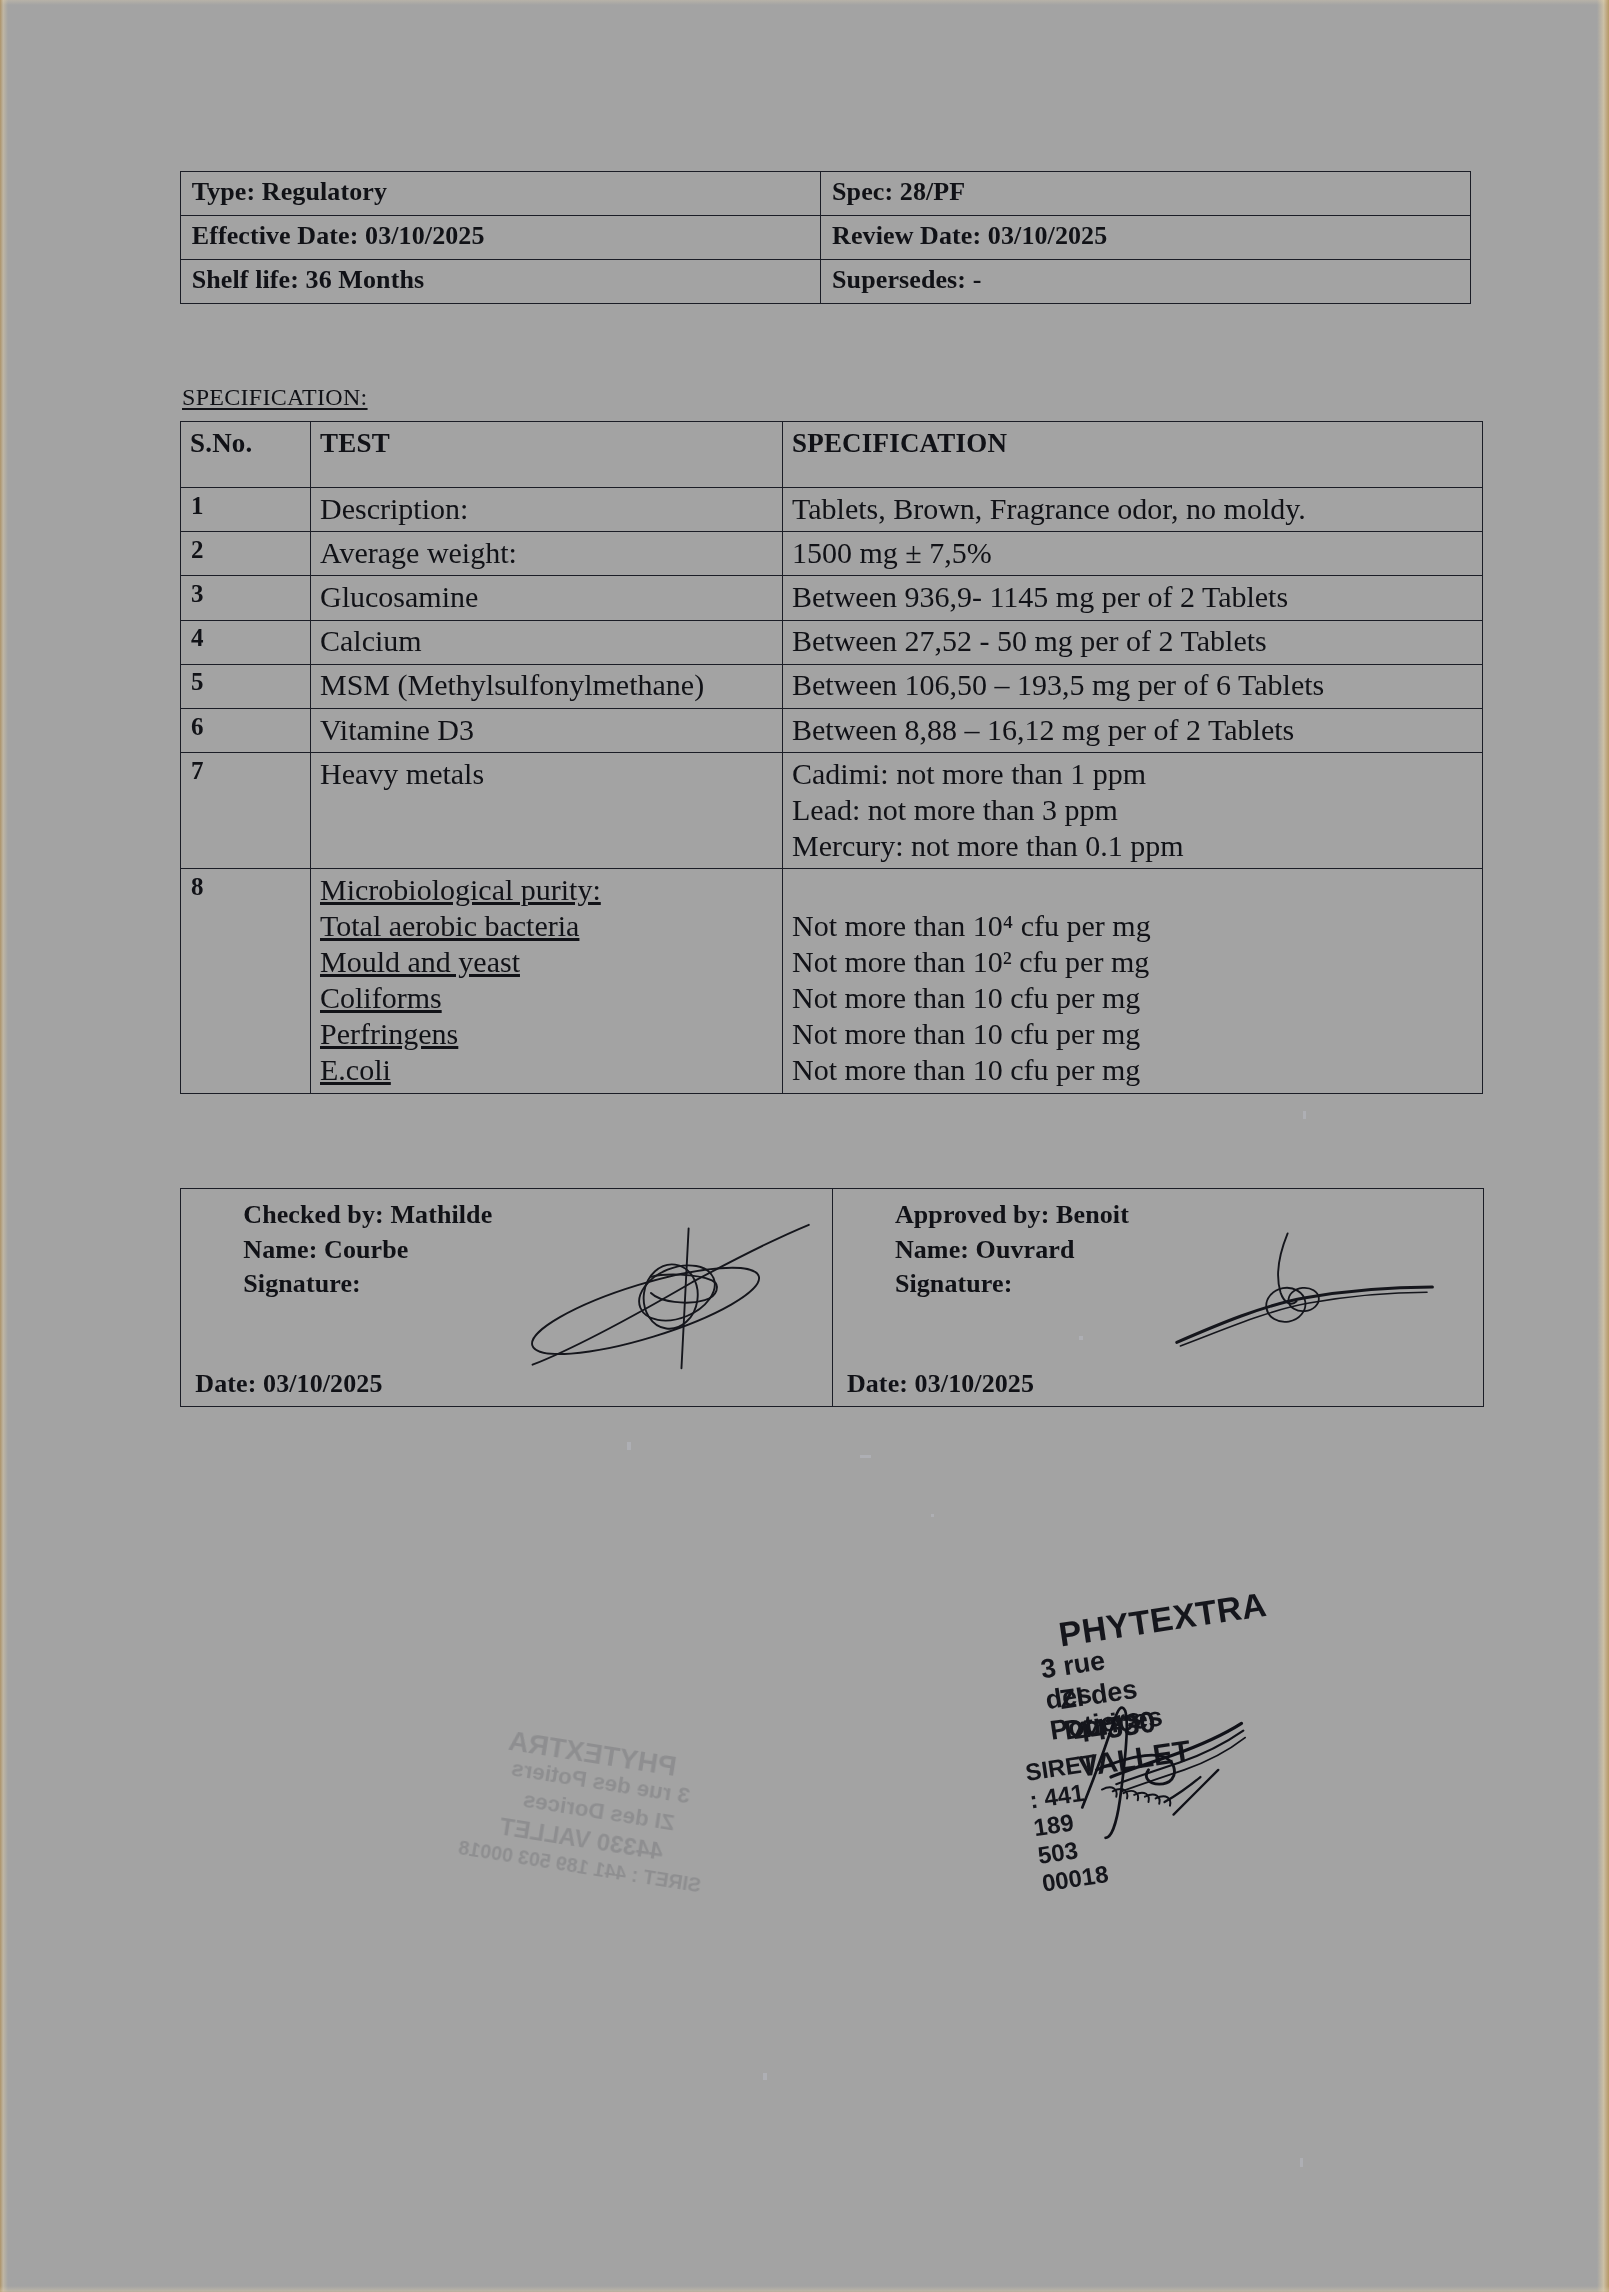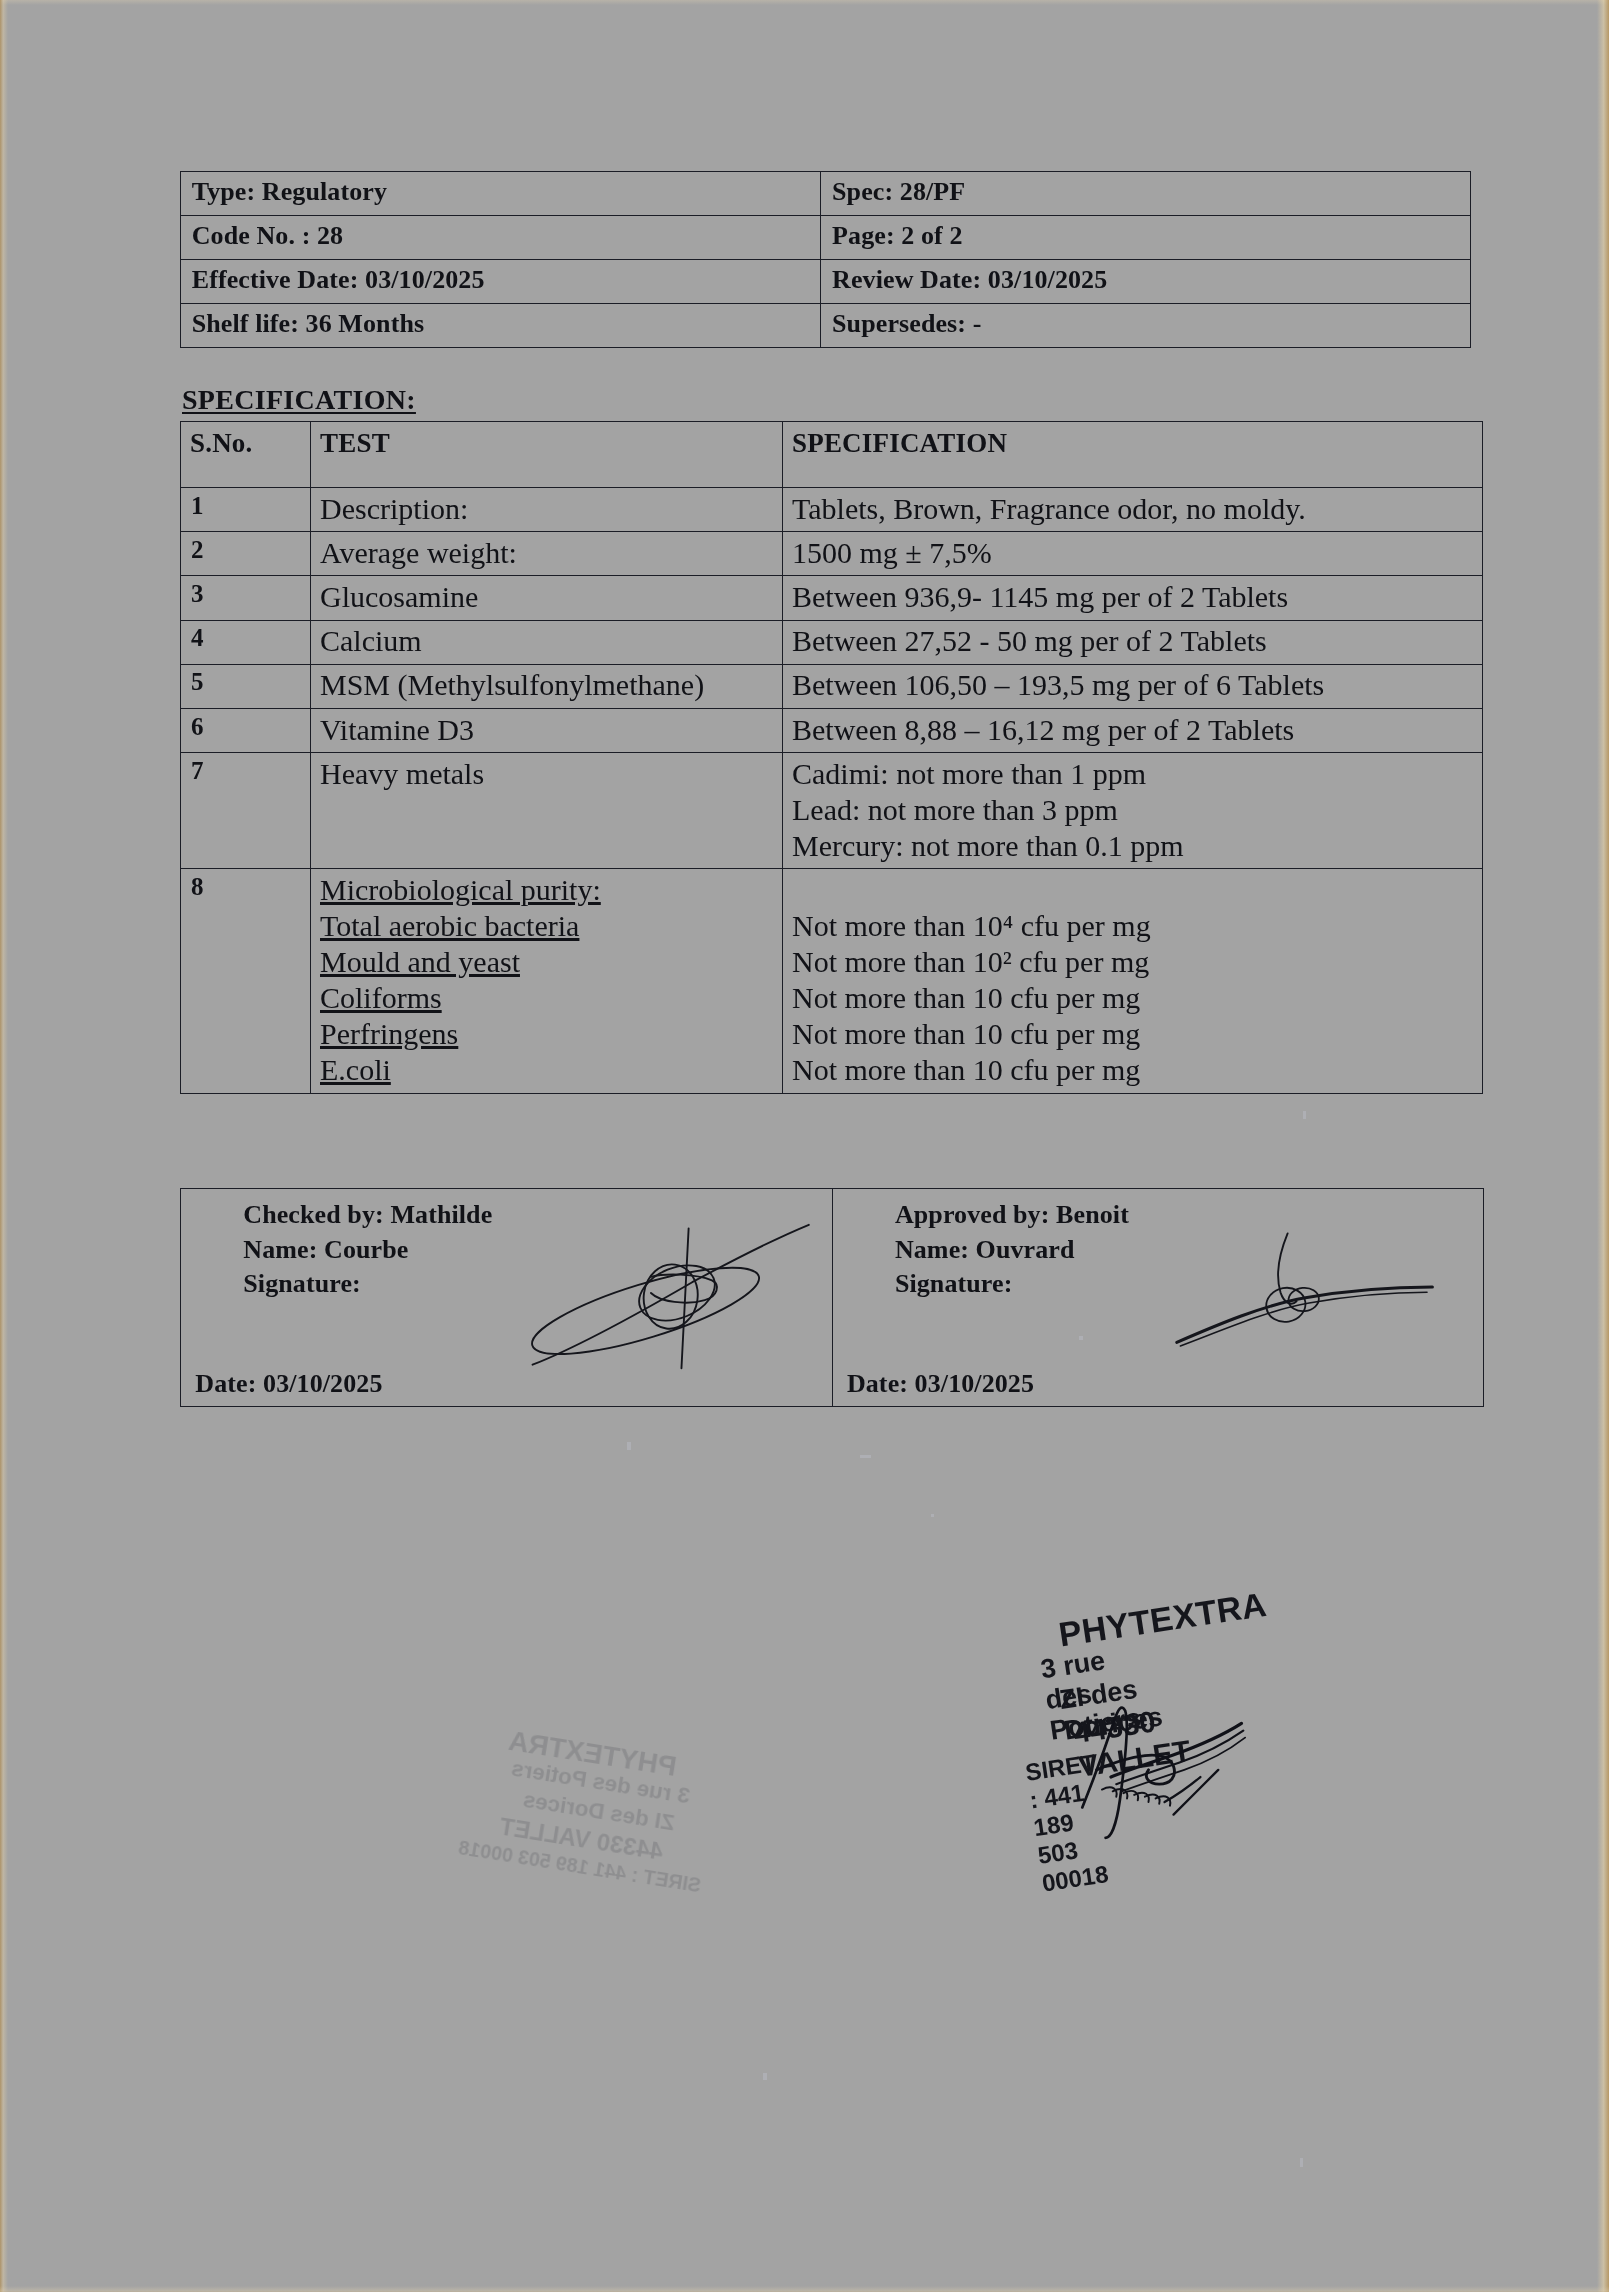--- a/index.html
+++ b/index.html
@@ -76,22 +76,22 @@
     letter-spacing: 0.1px;
   }
   .hcol-l { width: 618px; }
   .hcol-r { width: 627px; }
 
   
   .spec-title {
     position: absolute;
     left: 182px;
     top: 384px;
-    font-size: 28px;
-    font-weight: bold;
+    font-size: 24px;
+    font-weight: normal;
     letter-spacing: 0.3px;
     text-decoration: underline;
     text-underline-offset: 2.7px;
   }
 
   
   .spec-table {
     position: absolute;
     left: 180px;
     top: 421px;
@@ -227,24 +227,20 @@
   <div class="edge-right"></div>
   <div class="edge-bottom"></div>
 
   <div class="content">
 
     <table class="header-table">
       <tbody>
         <tr>
           <td class="hcol-l">Type: Regulatory</td>
           <td class="hcol-r">Spec: 28/PF</td>
-        </tr>
-        <tr>
-          <td class="hcol-l">Code No. : 28</td>
-          <td class="hcol-r">Page: 2 of 2</td>
         </tr>
         <tr>
           <td class="hcol-l">Effective Date: 03/10/2025</td>
           <td class="hcol-r">Review Date: 03/10/2025</td>
         </tr>
         <tr>
           <td class="hcol-l">Shelf life: 36 Months</td>
           <td class="hcol-r">Supersedes: -</td>
         </tr>
       </tbody>

